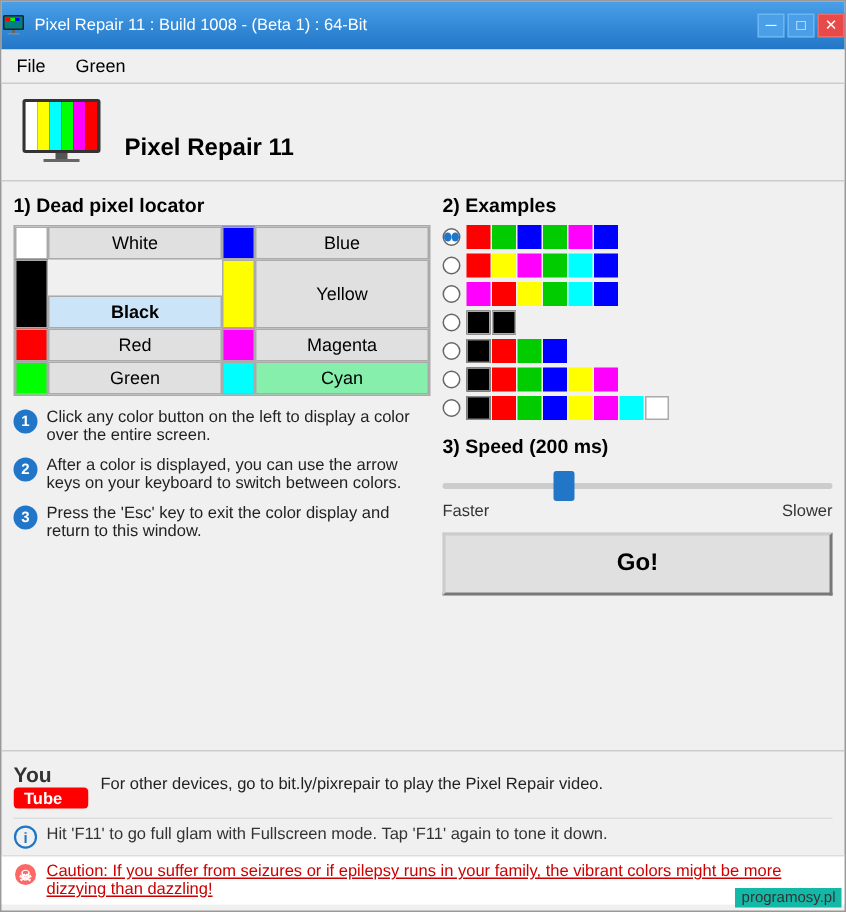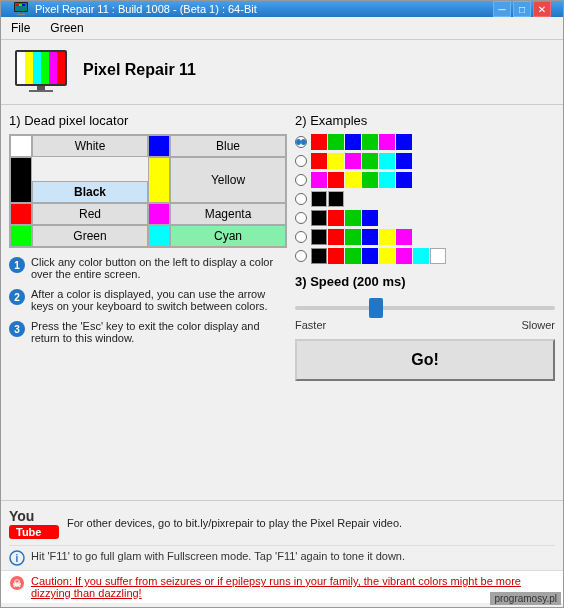--- a/index.html
+++ b/index.html
@@ -15,25 +15,25 @@
       width: 564px;
       height: 608px;
       border: 1px solid #999;
       background: #f0f0f0;
       display: flex;
       flex-direction: column;
     }
     .title-bar {
       background: linear-gradient(to bottom, #4a9fe8, #2176c7);
       color: white;
-      padding: 4px 12px;
+      padding: 4px 0;
       display: flex;
       align-items: center;
       justify-content: space-between;
-      height: 16px;
+      height: 32px;
       flex-shrink: 0;
     }
     .title-bar-left {
       display: flex;
       align-items: center;
       gap: 6px;
     }
     .title-bar-icon {
       width: 16px;
       height: 16px;
@@ -70,21 +70,21 @@
       border-bottom: 1px solid #ccc;
       flex-shrink: 0;
     }
     .menu-item {
       padding: 2px 6px;
       cursor: pointer;
       font-size: 12px;
     }
     .header {
       display: flex;
-      align-items: center;
+      align-items: flex-end;
       padding: 8px 10px;
       border-bottom: 1px solid #ccc;
       background: #f0f0f0;
       flex-shrink: 0;
     }
     .header-icon {
       width: 60px;
       height: 48px;
       margin-right: 12px;
       flex-shrink: 0;
@@ -109,21 +109,21 @@
     .left-panel {
       width: 278px;
       flex-shrink: 0;
     }
     .right-panel {
       flex: 1;
       padding-left: 8px;
     }
     .section-title {
       font-size: 13px;
-      font-weight: normal;
+      font-weight: bold;
       margin-bottom: 6px;
     }
     .instructions {
       font-size: 11px;
       color: #222;
     }
     .instruction-item {
       display: flex;
       gap: 6px;
       margin-bottom: 8px;
@@ -526,15 +526,15 @@
         <div class="info-icon">
           <svg width="16" height="16" viewBox="0 0 16 16">
             <circle cx="8" cy="8" r="7" fill="#ff6666"></circle>
             <text x="8" y="12" text-anchor="middle" font-size="10" font-weight="bold" fill="white">☠</text>
           </svg>
         </div>
         <span class="warning-text">Caution: If you suffer from seizures or if epilepsy runs in your family, the vibrant colors might be more dizzying than dazzling!</span>
       </div>
     </div>
 
-    <div style="position:absolute; bottom:2px; right:2px; background:#a3a3a3; color:#333; font-size:10px; padding:1px 4px;">programosy.pl</div>
+    <div style="position:absolute; bottom:2px; right:2px; background:#14b8a6; color:#333; font-size:10px; padding:1px 4px;">programosy.pl</div>
   </div>
 </div>
 
 </body></html>

